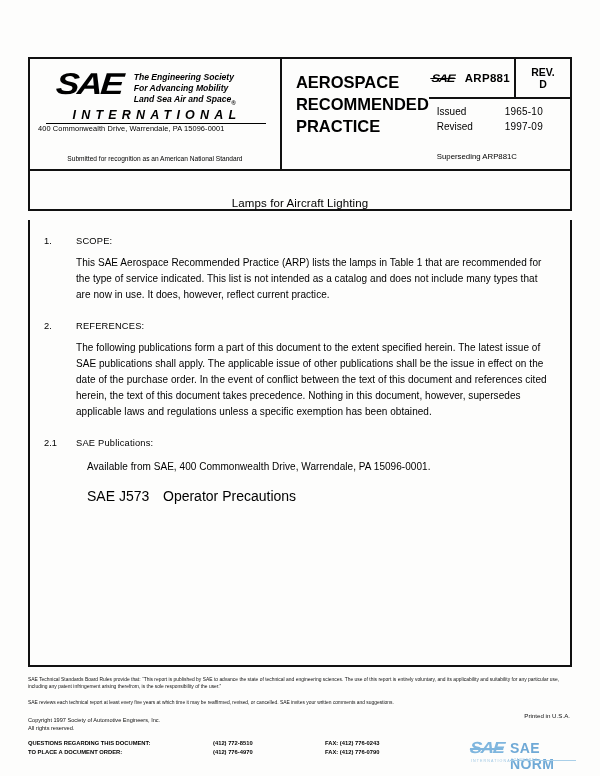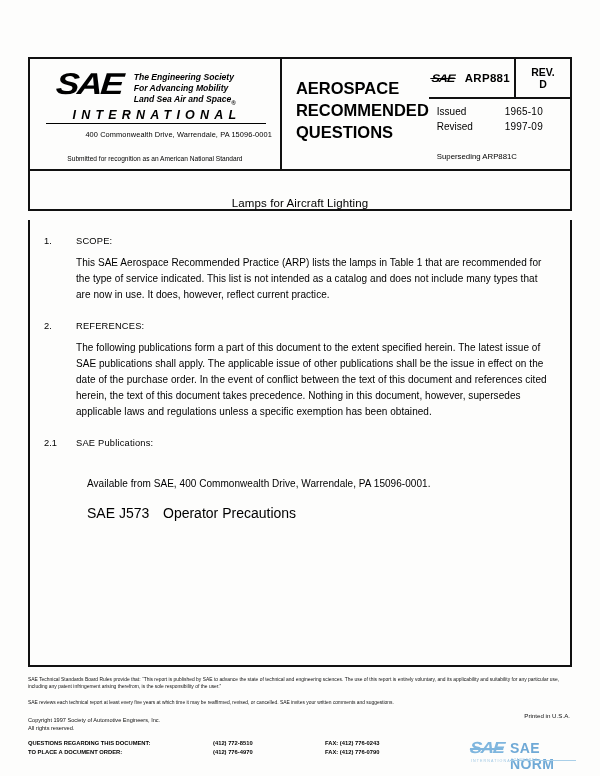--- a/index.html
+++ b/index.html
@@ -84,43 +84,42 @@
     margin-top: 1px;
     padding-left: 4px;
     color: #000;
   }
   .intl-rule {
     border-bottom: 1.3px solid #000;
     margin: 1px 6px 0 8px;
   }
   .addr-line {
     font-size: 7.4px;
-    text-align: right;
-    margin-top: 6px;
+    text-align: left;
+    margin-top: 0;
     color: #000;
     letter-spacing: 0.1px;
   }
   .submitted-line {
     font-size: 6.6px;
     text-align: center;
     position: absolute;
     bottom: 7px;
     left: 0;
     right: 0;
     color: #000;
   }
 
   .hdr-title {
     flex: 1;
     padding: 12px 0 0 14px;
     font-size: 16.5px;
     font-weight: bold;
     line-height: 1.34;
     color: #000;
-    margin-top: 6px;
   }
 
   .hdr-right {
     width: 159px;
     box-sizing: border-box;
     display: flex;
     flex-direction: column;
   }
   .hr-docrow {
     display: flex;
@@ -236,21 +235,21 @@
     color: #000;
   }
   .para {
     font-size: 10px;
     line-height: 1.62;
     color: #000;
     margin: 9px 0 0 32px;
     text-align: left;
     letter-spacing: 0.05px;
   }
-  .para.tight { margin-top: 28px; }
+  .para.tight { margin-top: 11px; }
   .block-gap { height: 17px; }
   .ref-line {
     display: flex;
     margin: 13px 0 0 43px;
     font-size: 14px;
     color: #000;
   }
   .ref-id { width: 76px; }
 
   
@@ -373,21 +372,21 @@
         </div>
         <div class="intl-line">INTERNATIONAL</div>
         <div class="intl-rule"></div>
         <div class="addr-line">400 Commonwealth Drive, Warrendale, PA 15096-0001</div>
         <div class="submitted-line">Submitted for recognition as an American National Standard</div>
       </div>
 
       <div class="hdr-title">
         <div>AEROSPACE</div>
         <div>RECOMMENDED</div>
-        <div>QUESTIONS</div>
+        <div>PRACTICE</div>
       </div>
 
       <div class="hdr-right">
         <div class="hr-docrow">
           <div class="hr-docnum">
             <span class="mini-sae">SAE</span>
             <span class="docnum-text">ARP881</span>
           </div>
           <div class="hr-rev">
             <div class="rev-label">REV.</div>

